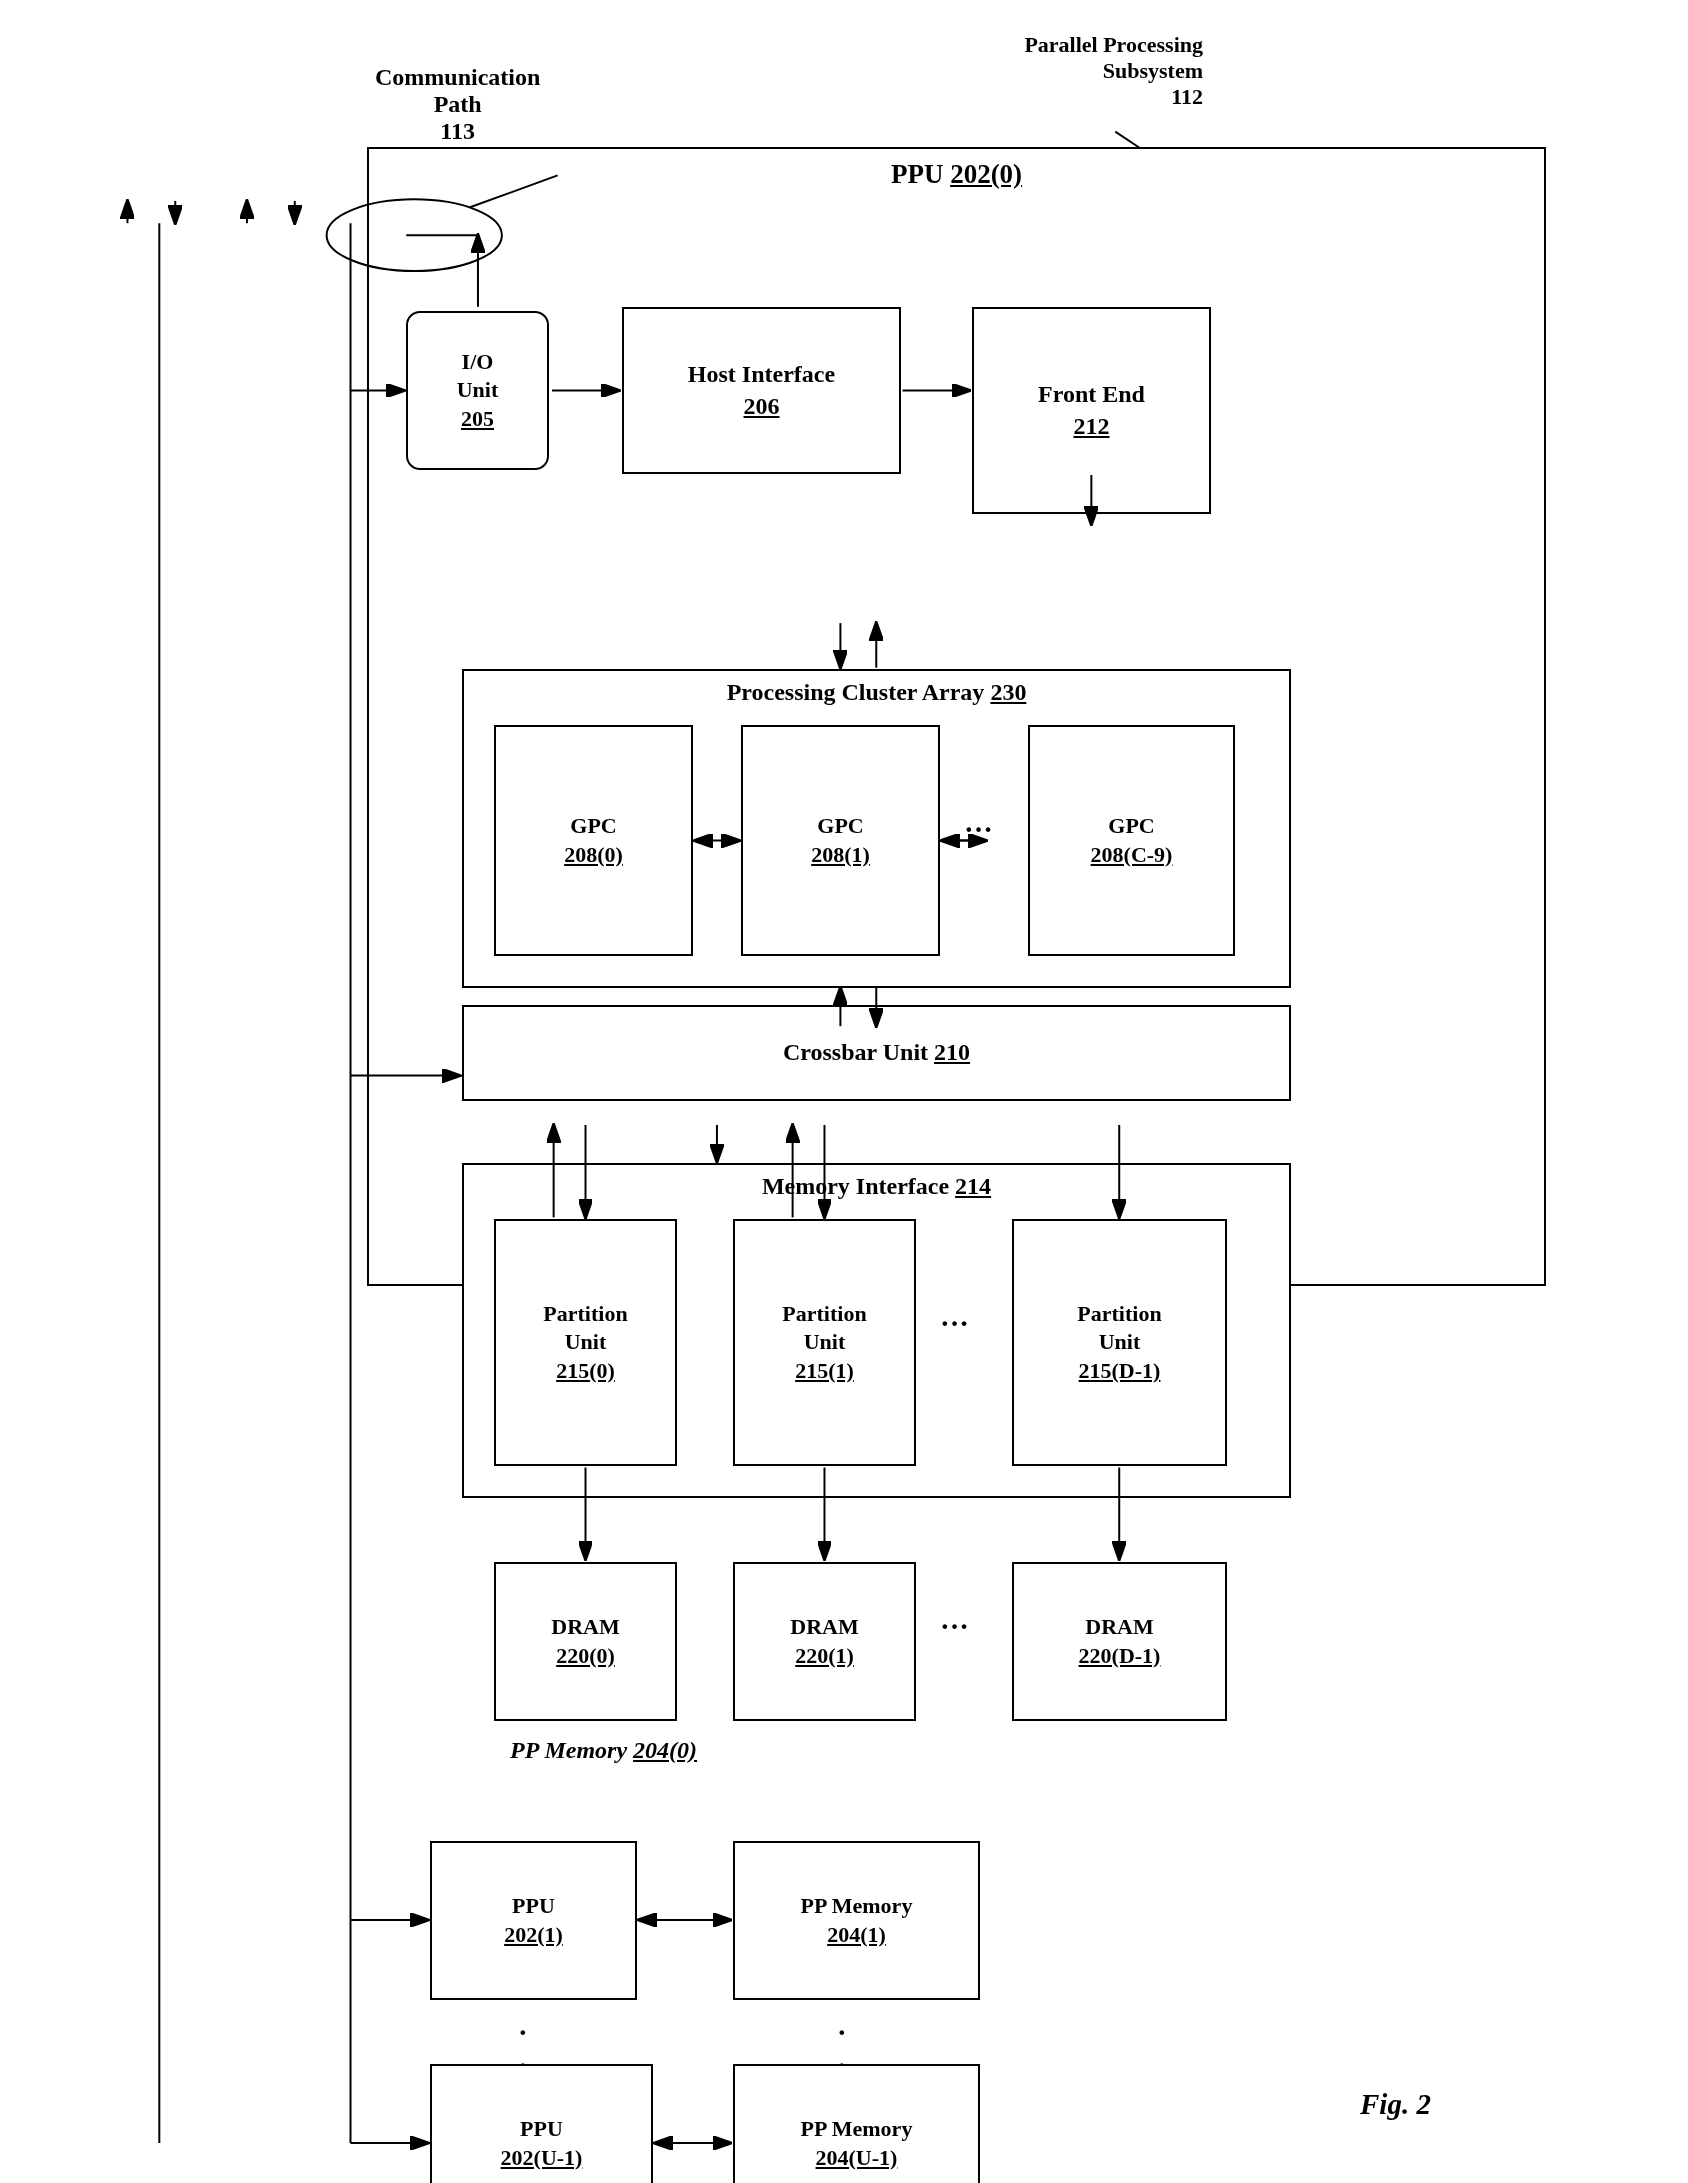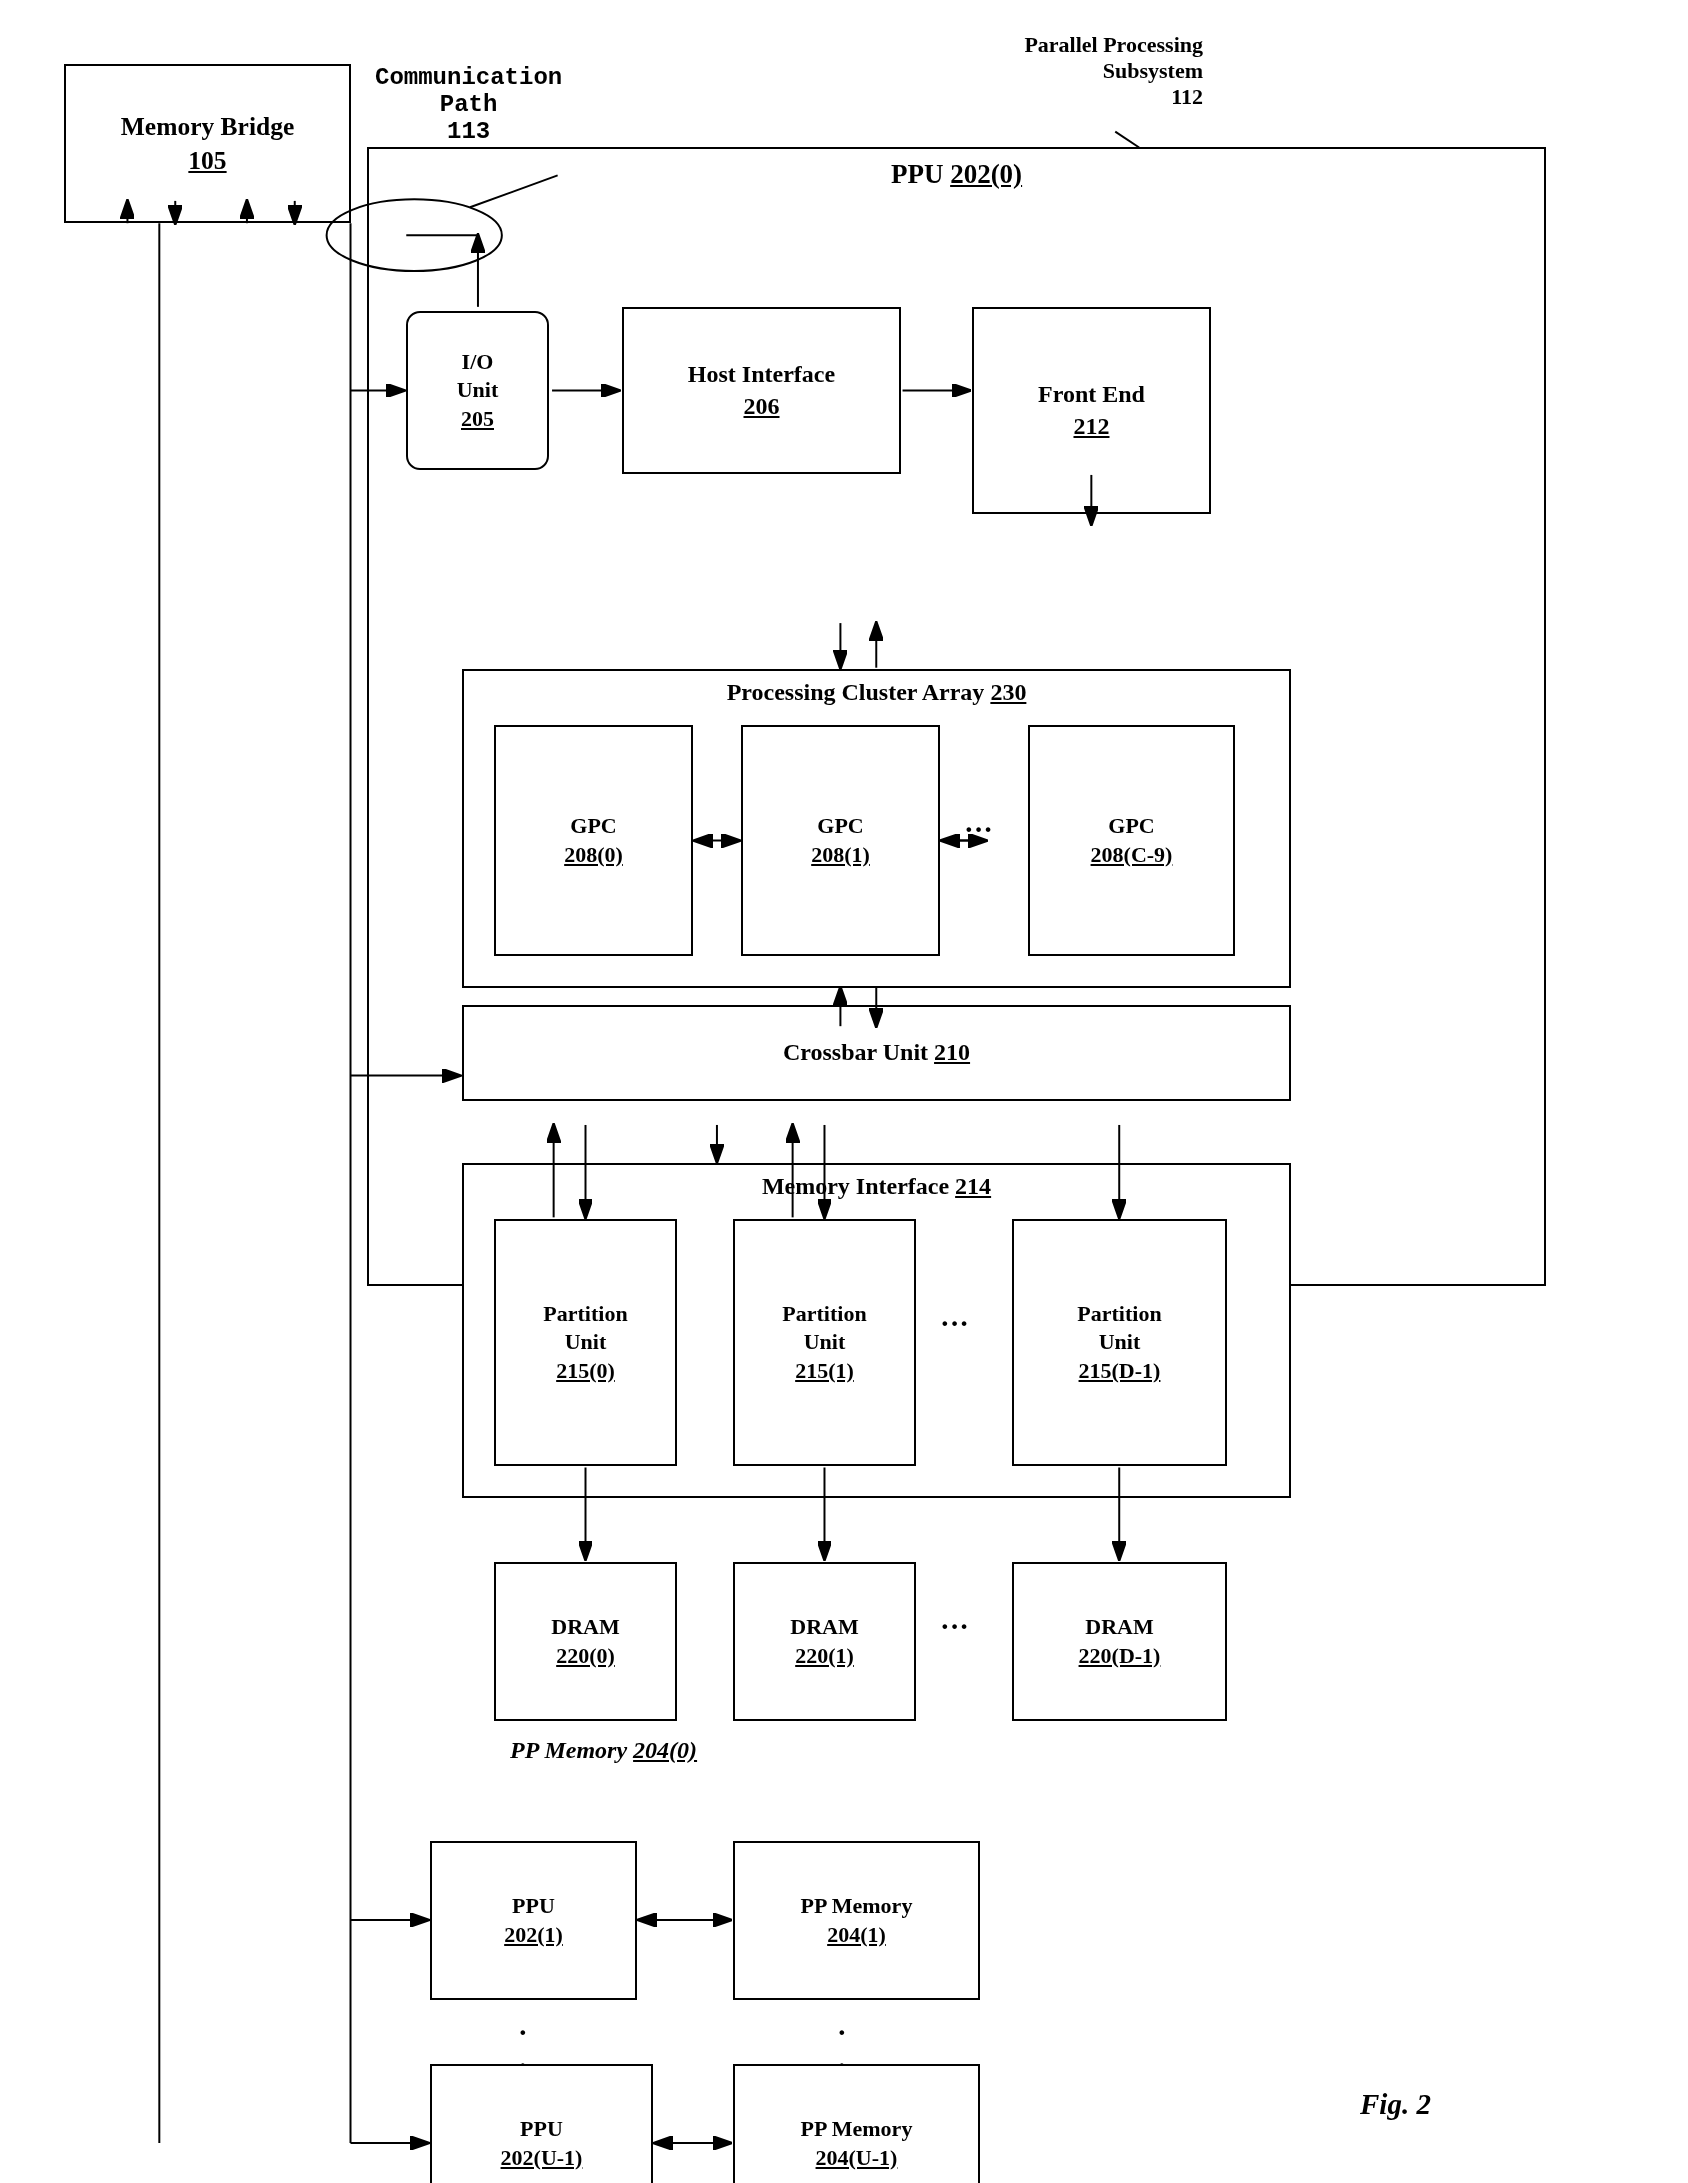--- a/index.html
+++ b/index.html
@@ -54,27 +54,22 @@
       fill: #000;
       stroke: #000;
       stroke-width: 1;
     }
   </style>
 </head>
 <body>
 
 <div class="diagram">
 
-  <div class="box" style="left:64px; top:64px; width:287px; height:159px; font-size:25.5px;">
-    <span>
-      <b>Memory Bridge<br><u>105</u></b>
-    </span>
-  </div>
-
-  <div class="label" style="left:375px; top:64px; font-size:24px;font-family:Liberation Mono, monospace;">
+
+  <div class="label" style="left:375px; top:64px; font-size:24px;">
     Communication<br>Path<br>113
   </div>
 
   <div class="label" style="left:773px; top:32px; font-size:22px; text-align:right; width:430px;">
     <b>Parallel Processing<br>Subsystem<br>112</b>
   </div>
 
   <div class="box" style="left:367px; top:147px; width:1179px; height:1139px; font-size:27px; align-items:flex-start; justify-content:center; padding-top:8px; border:2.4px solid #000;">
     <span><b>PPU <u>202(0)</u></b></span>
   </div>

